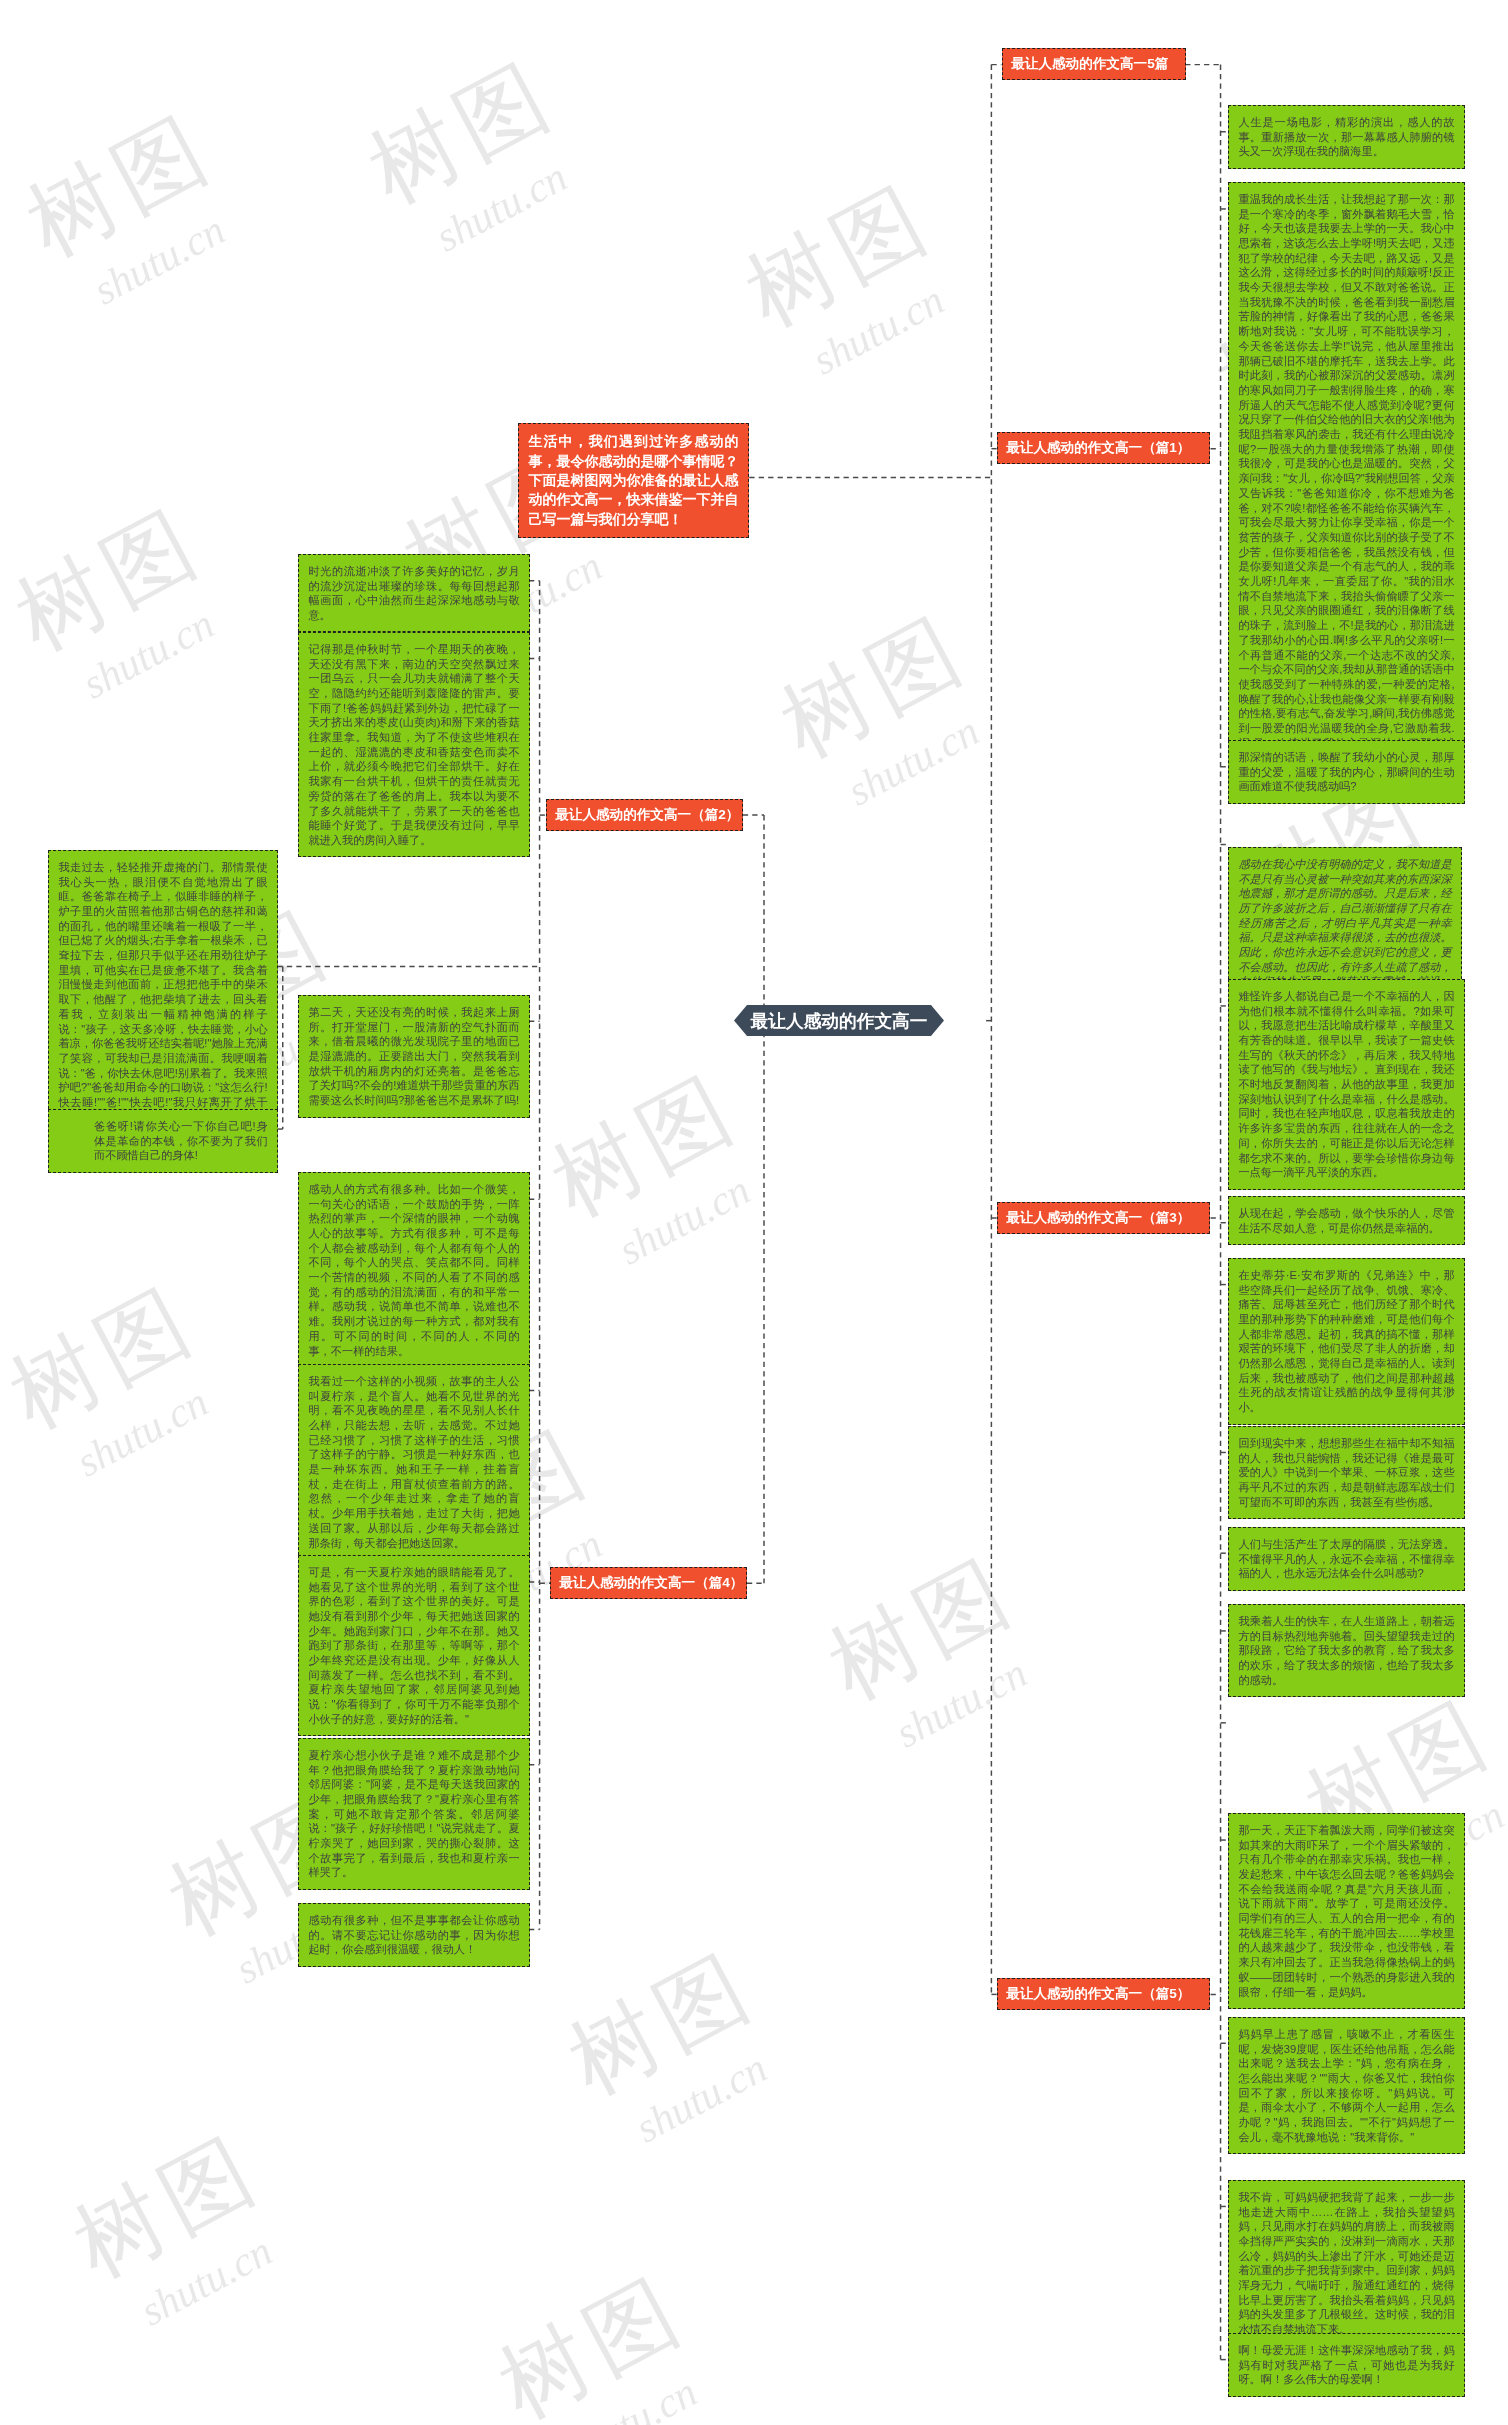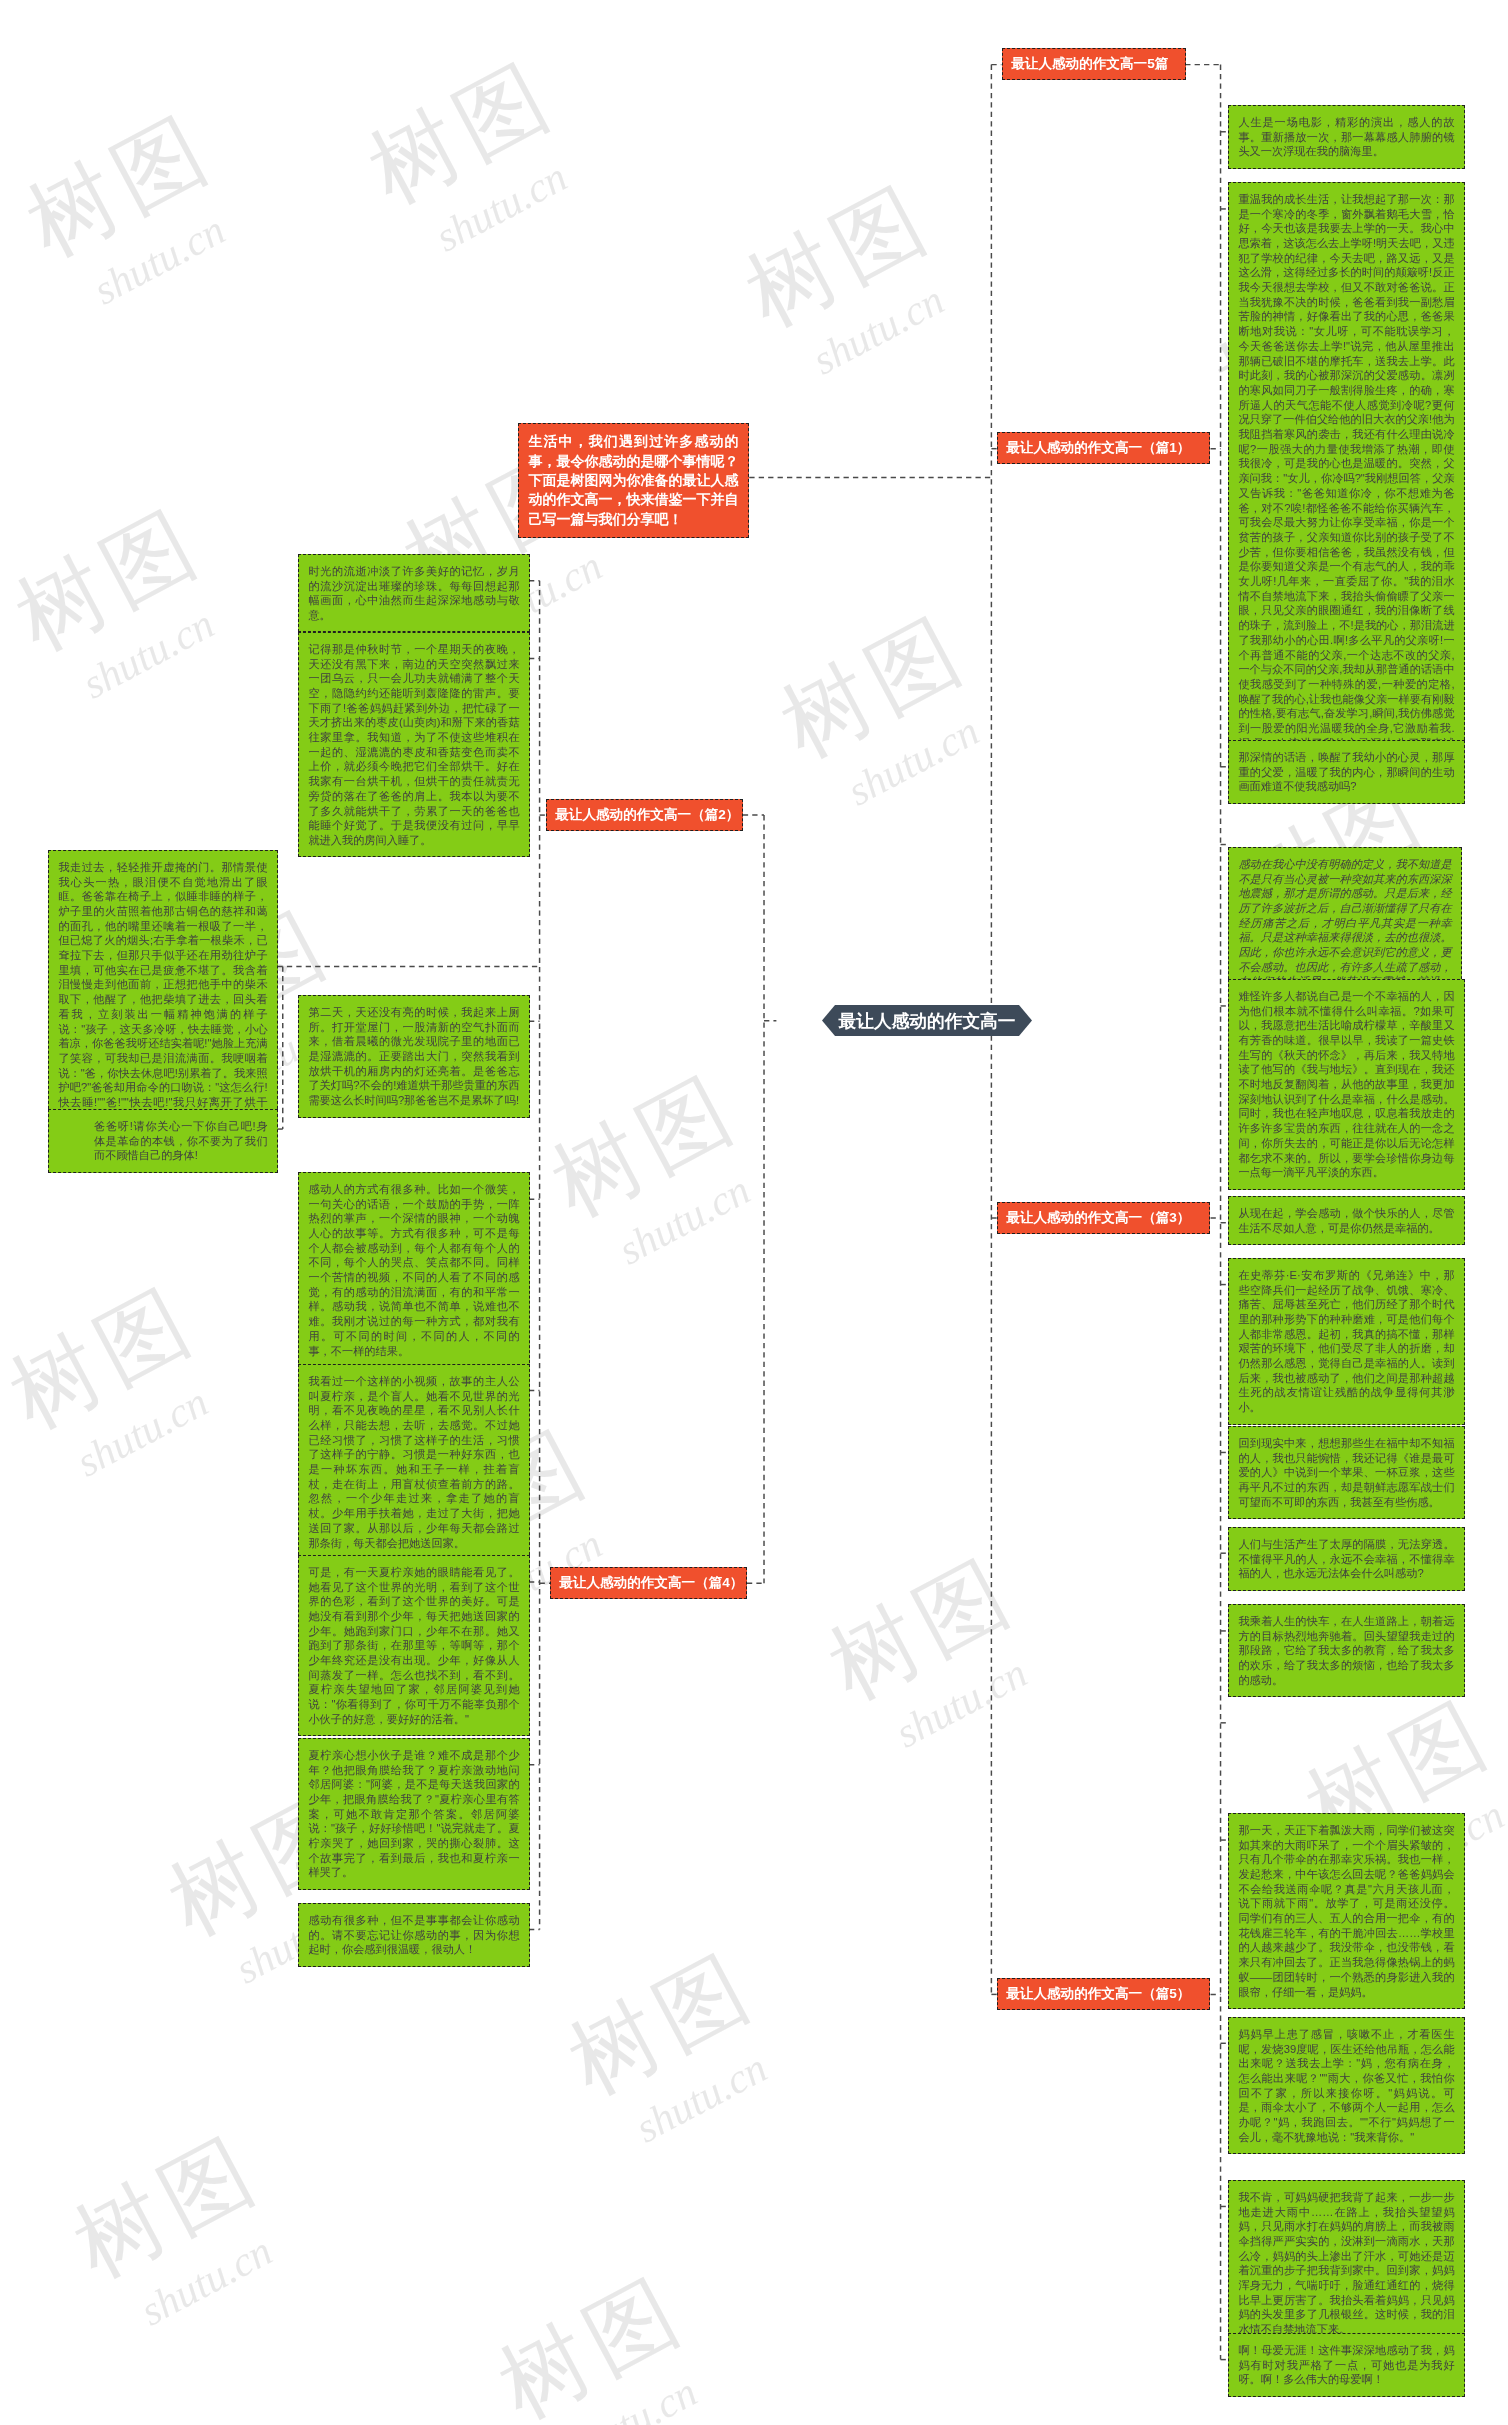--- a/index.html
+++ b/index.html
@@ -138,21 +138,21 @@
       <div class="l2">shutu.cn</div>
     </div>
     <div class="wm" style="left: 82px; top: 2145px;">
       <div class="l1">树图</div>
       <div class="l2">shutu.cn</div>
     </div>
     <div class="wm" style="left: 507px; top: 2286px;">
       <div class="l1">树图</div>
       <div class="l2">shutu.cn</div>
     </div>
-    <div class="node center" style="left: 822px; top: 1005px; width: 210px;">最让人感动的作文高一</div>
+    <div class="node center" style="left: 734px; top: 1005px; width: 210px;">最让人感动的作文高一</div>
     <div class="node header" style="left: 1002px; top: 48px; width: 184px;">最让人感动的作文高一5篇</div>
     <div class="node header" style="left: 997px; top: 432px; width: 213px;">最让人感动的作文高一（篇1）</div>
     <div class="node header" style="left: 546px; top: 799px; width: 197px;">最让人感动的作文高一（篇2）</div>
     <div class="node header" style="left: 997px; top: 1202px; width: 213px;">最让人感动的作文高一（篇3）</div>
     <div class="node header" style="left: 550px; top: 1567px; width: 197px;">最让人感动的作文高一（篇4）</div>
     <div class="node header" style="left: 997px; top: 1978px; width: 213px;">最让人感动的作文高一（篇5）</div>
     <div class="node intro" style="left: 518px; top: 423px; width: 231px;">生活中，我们遇到过许多感动的事，最令你感动的是哪个事情呢？下面是树图网为你准备的最让人感动的作文高一，快来借鉴一下并自己写一篇与我们分享吧！</div>
     <div class="node text" style="left: 1228px; top: 105px; width: 237px;">人生是一场电影，精彩的演出，感人的故事。重新播放一次，那一幕幕感人肺腑的镜头又一次浮现在我的脑海里。</div>
     <div class="node text" style="left: 1228px; top: 182px; width: 237px;">重温我的成长生活，让我想起了那一次：那是一个寒冷的冬季，窗外飘着鹅毛大雪，恰好，今天也该是我要去上学的一天。我心中思索着，这该怎么去上学呀!明天去吧，又违犯了学校的纪律，今天去吧，路又远，又是这么滑，这得经过多长的时间的颠簸呀!反正我今天很想去学校，但又不敢对爸爸说。正当我犹豫不决的时候，爸爸看到我一副愁眉苦脸的神情，好像看出了我的心思，爸爸果断地对我说："女儿呀，可不能耽误学习，今天爸爸送你去上学!"说完，他从屋里推出那辆已破旧不堪的摩托车，送我去上学。此时此刻，我的心被那深沉的父爱感动。凛冽的寒风如同刀子一般割得脸生疼，的确，寒所逼人的天气怎能不使人感觉到冷呢?更何况只穿了一件伯父给他的旧大衣的父亲!他为我阻挡着寒风的袭击，我还有什么理由说冷呢?一股强大的力量使我增添了热潮，即使我很冷，可是我的心也是温暖的。突然，父亲问我："女儿，你冷吗?"我刚想回答，父亲又告诉我："爸爸知道你冷，你不想难为爸爸，对不?唉!都怪爸爸不能给你买辆汽车，可我会尽最大努力让你享受幸福，你是一个贫苦的孩子，父亲知道你比别的孩子受了不少苦，但你要相信爸爸，我虽然没有钱，但是你要知道父亲是一个有志气的人，我的乖女儿呀!几年来，一直委屈了你。"我的泪水情不自禁地流下来，我抬头偷偷瞟了父亲一眼，只见父亲的眼圈通红，我的泪像断了线的珠子，流到脸上，不!是我的心，那泪流进了我那幼小的心田.啊!多么平凡的父亲呀!一个再普通不能的父亲,一个达志不改的父亲,一个与众不同的父亲,我却从那普通的话语中使我感受到了一种特殊的爱,一种爱的定格,唤醒了我的心,让我也能像父亲一样要有刚毅的性格,要有志气,奋发学习,瞬间,我仿佛感觉到一股爱的阳光温暖我的全身,它激励着我.泪,又一次流进了我的心灵深处,为了那真诚而厚重的父爱.</div>
     <div class="node text" style="left: 1228px; top: 740px; width: 237px;">那深情的话语，唤醒了我幼小的心灵，那厚重的父爱，温暖了我的内心，那瞬间的生动画面难道不使我感动吗?</div>

